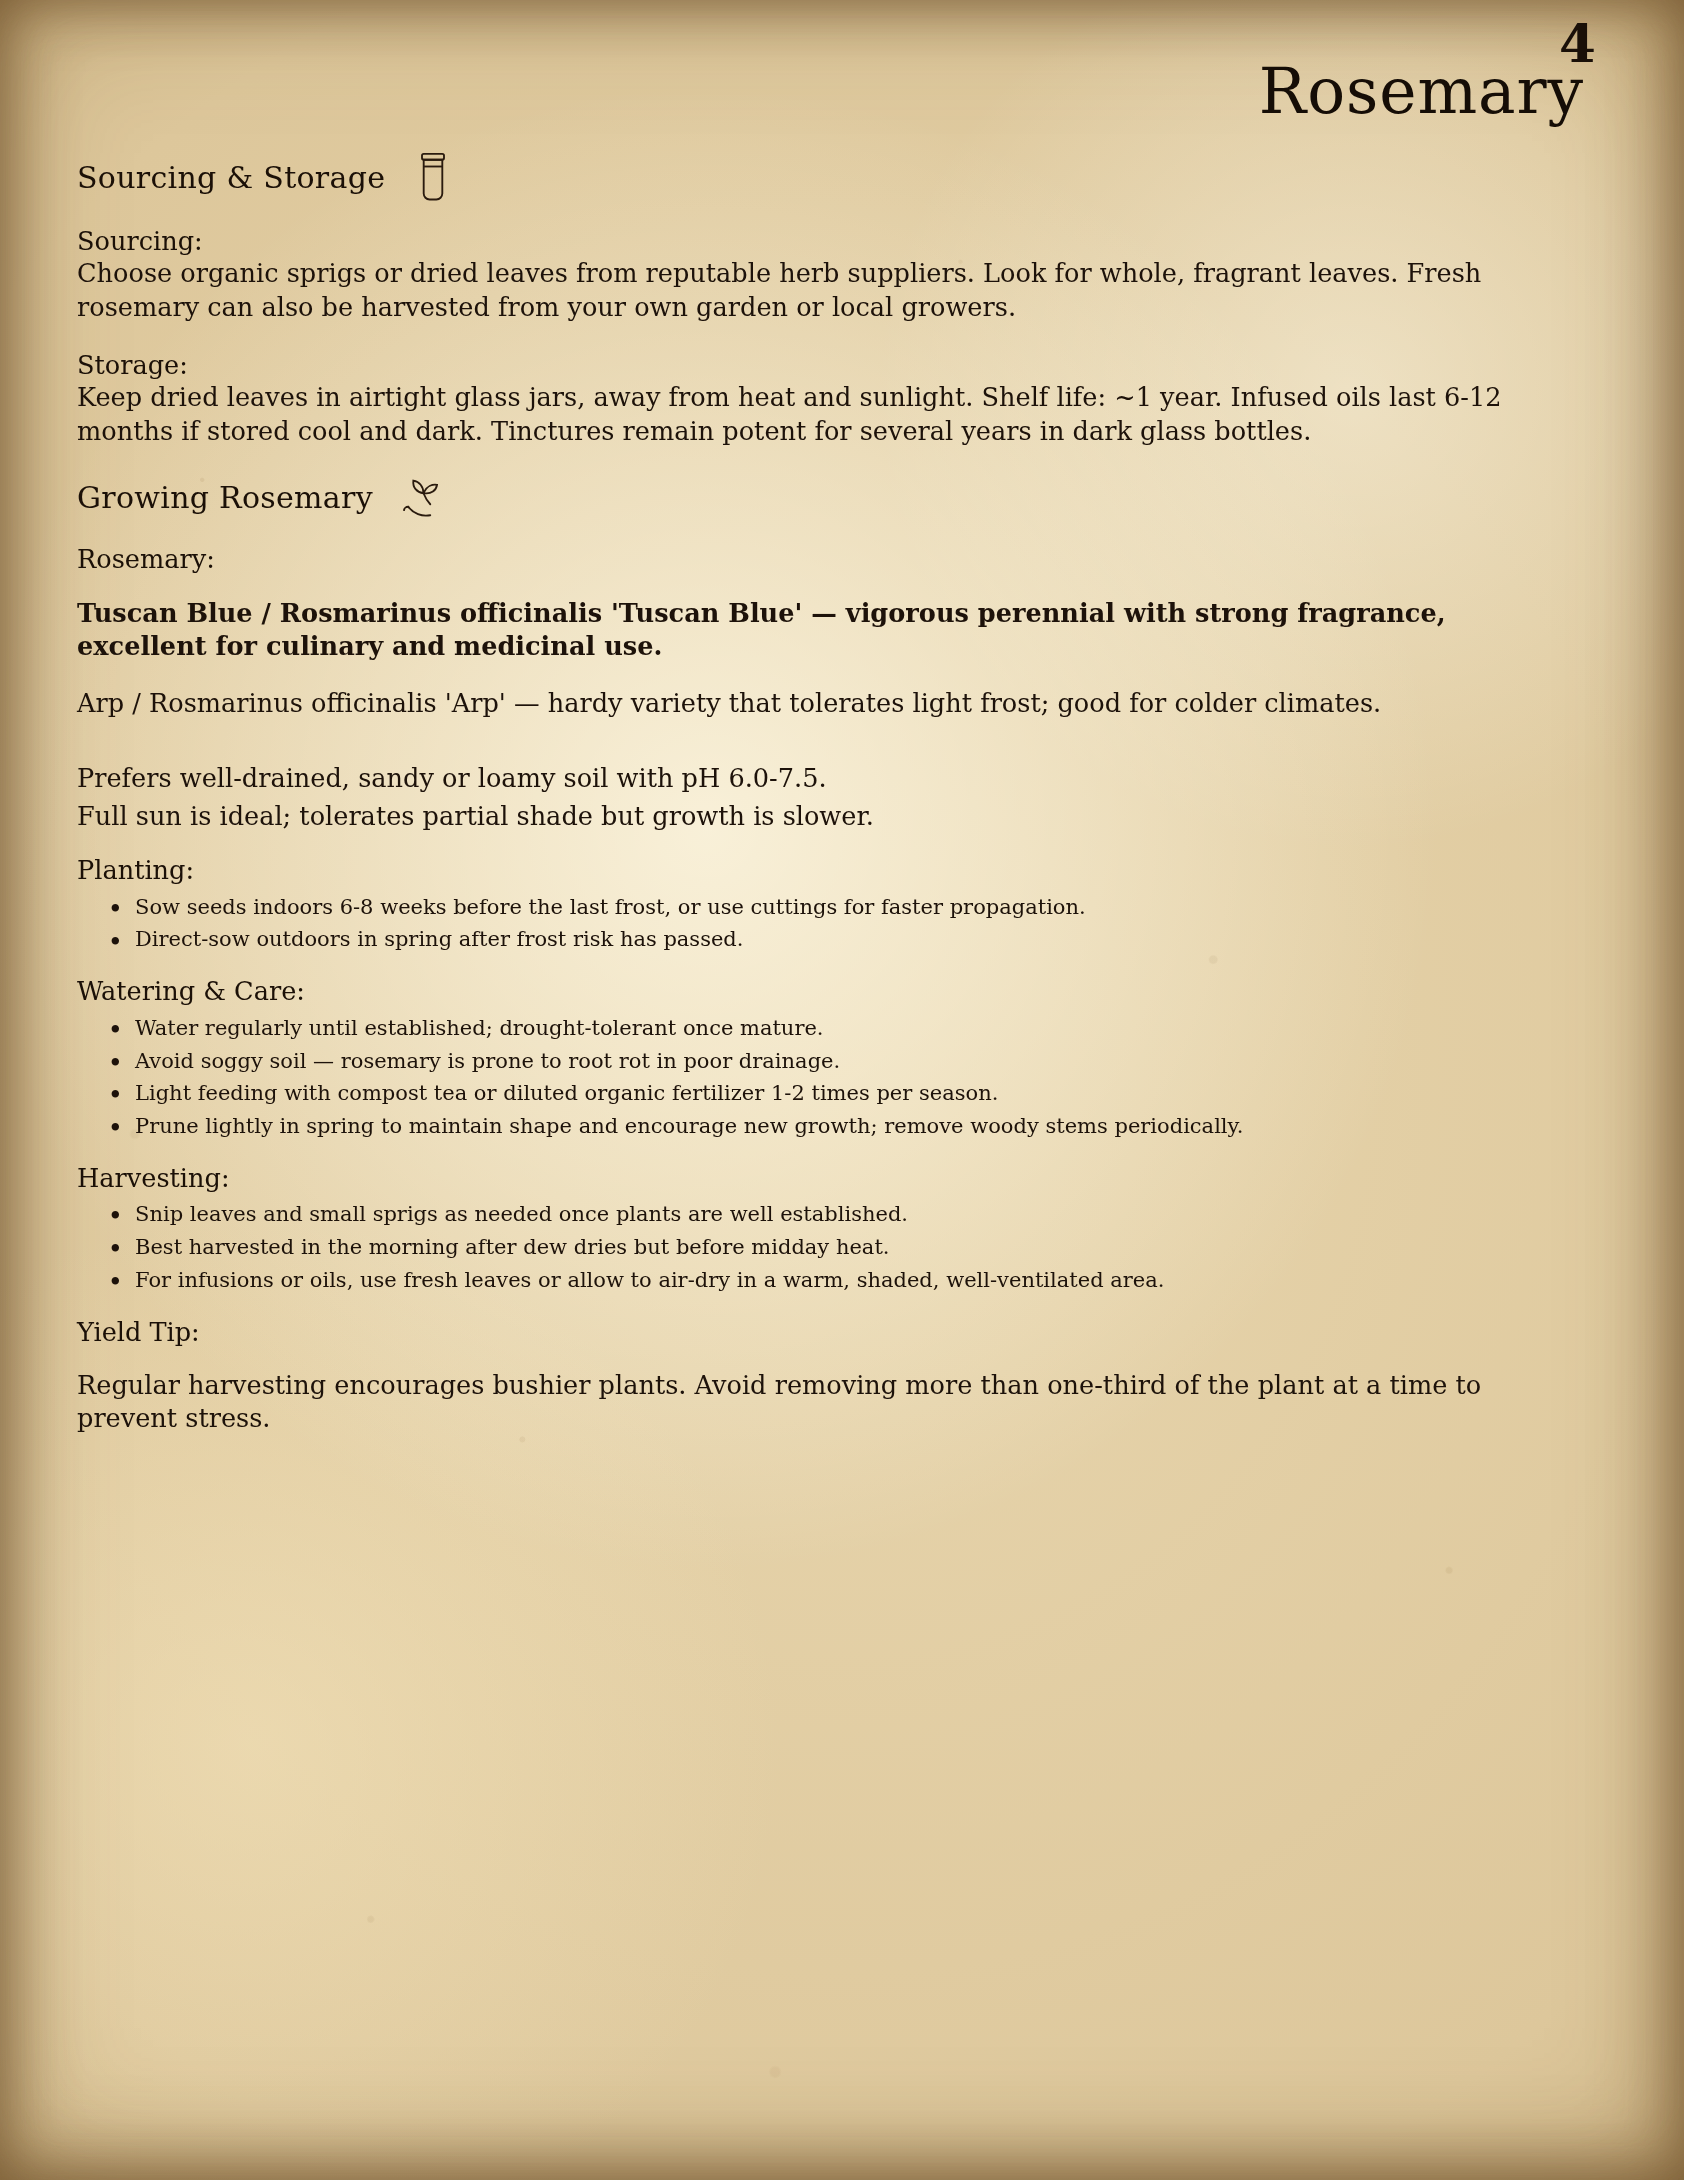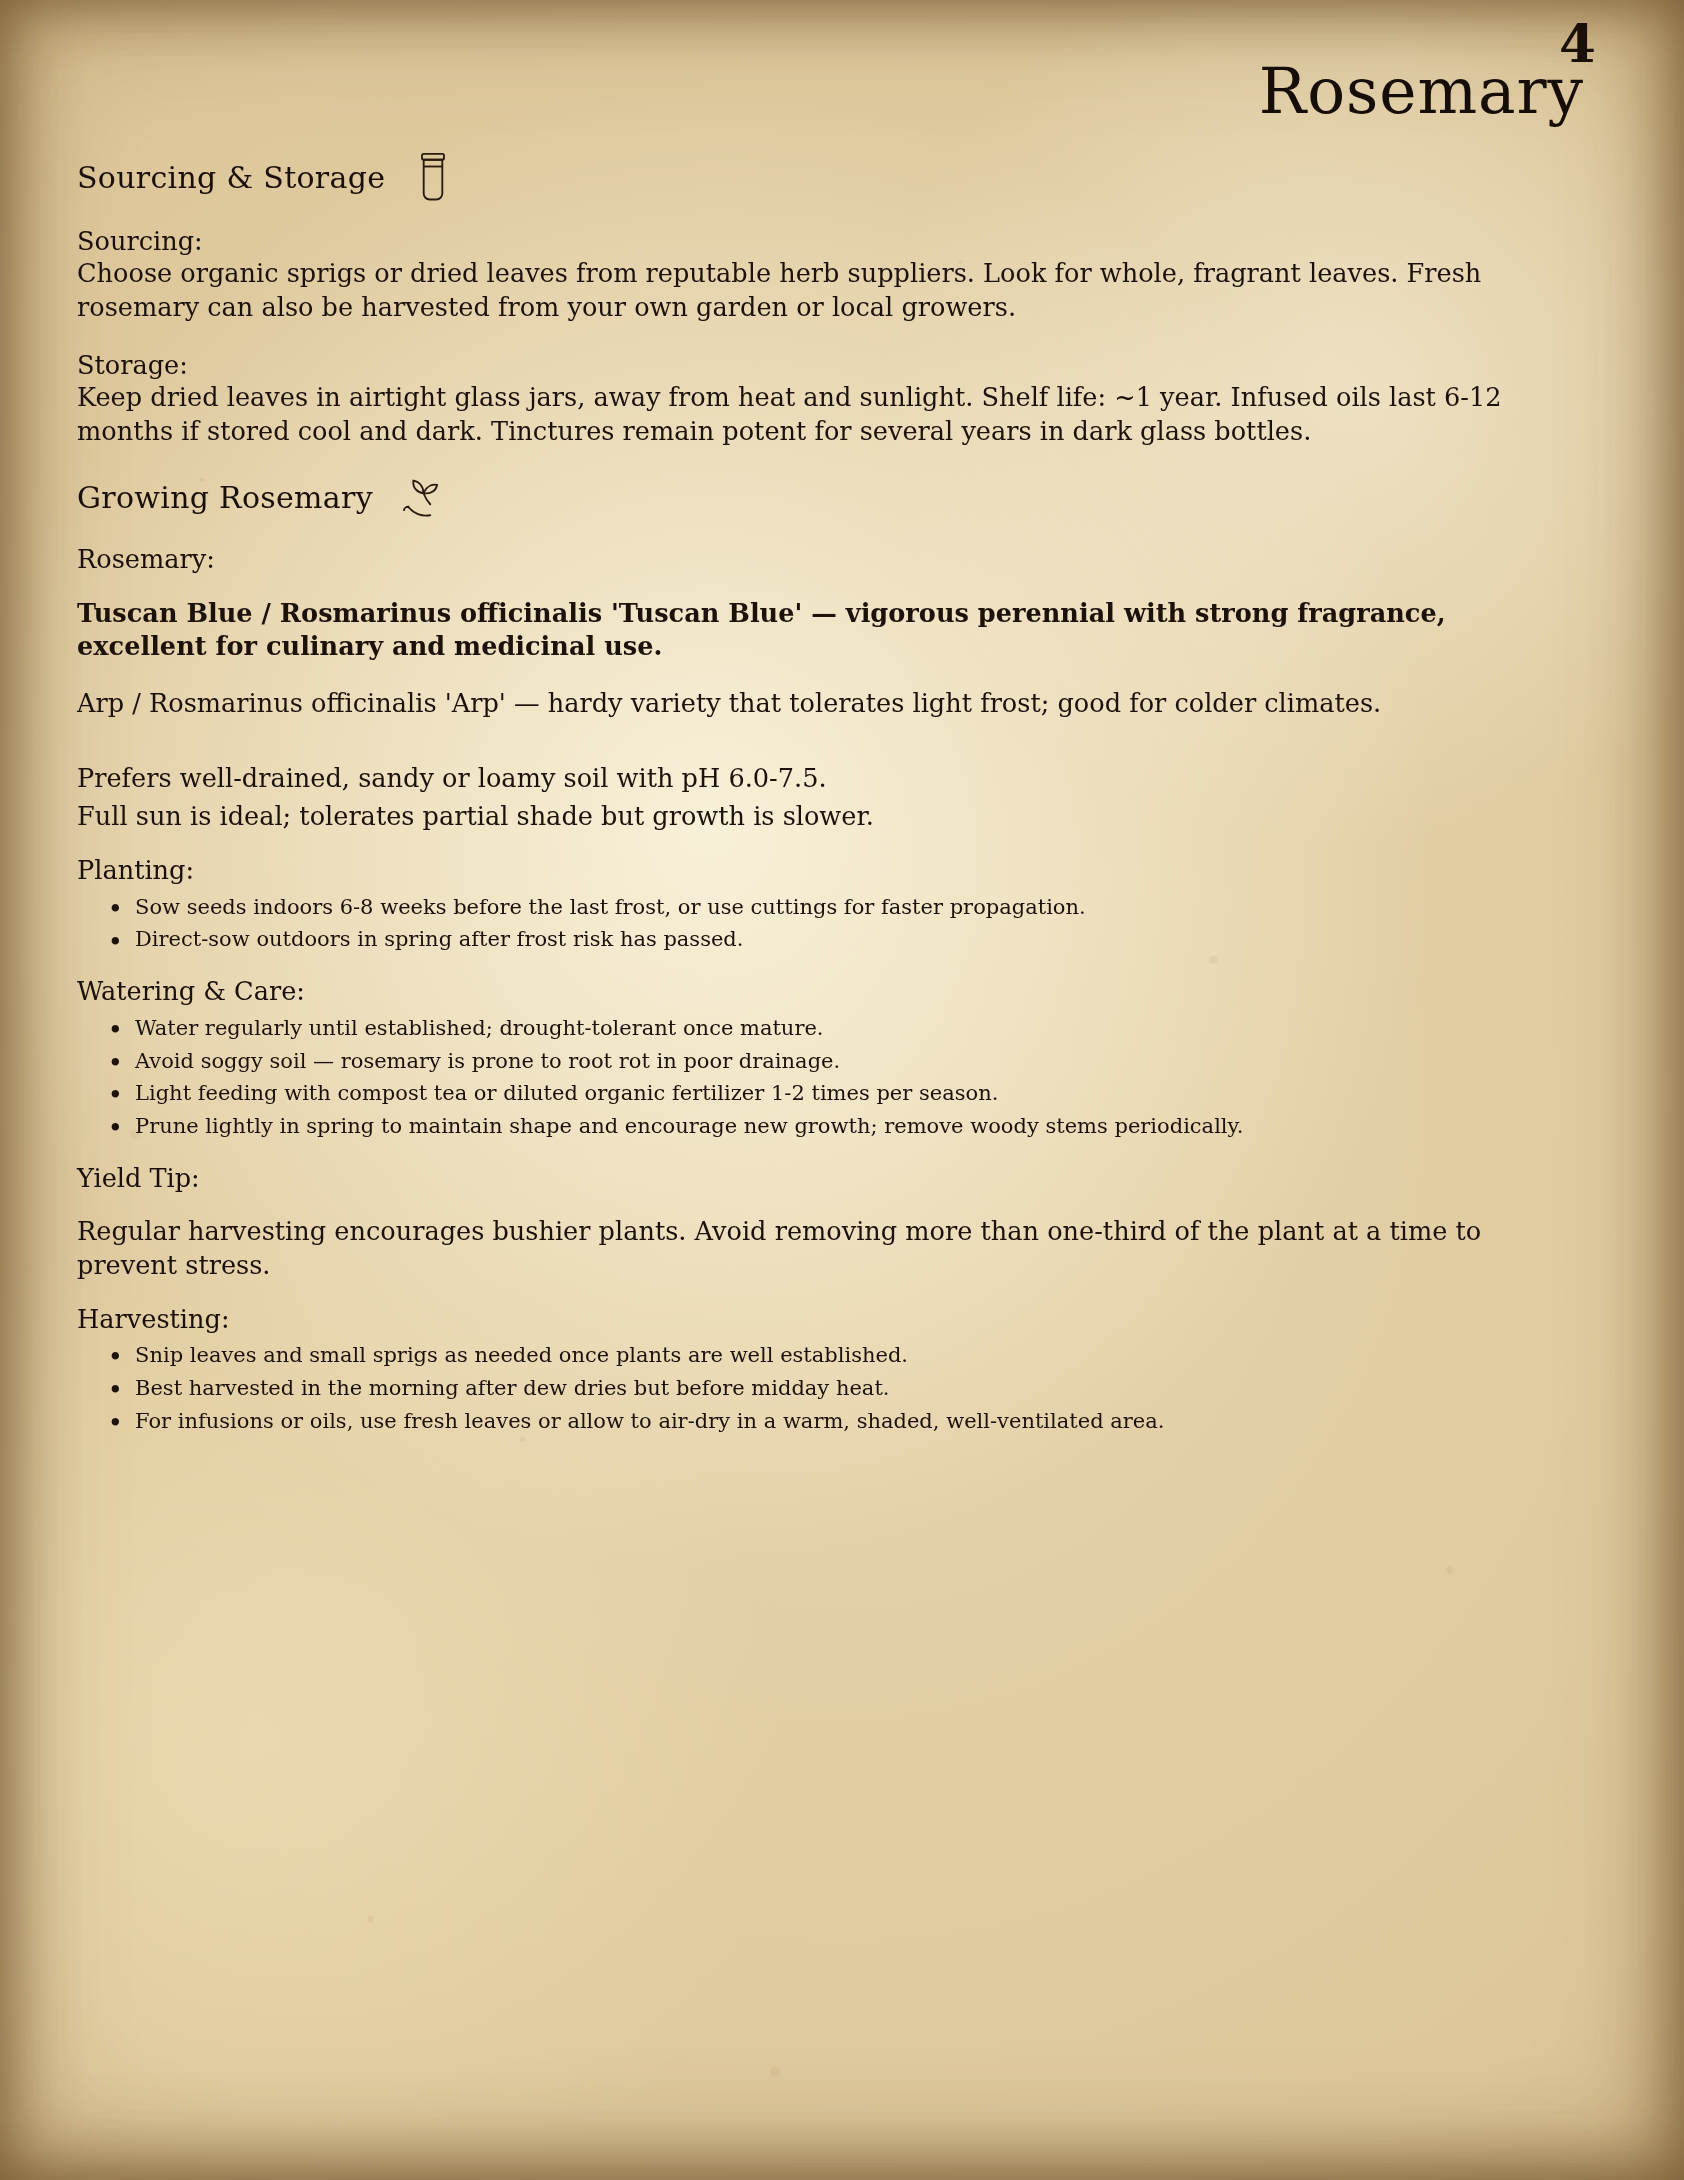--- a/index.html
+++ b/index.html
@@ -216,29 +216,29 @@
       <div class="sub-label">Watering &amp; Care:</div>
       <ul class="bullets">
         <li>Water regularly until established; drought-tolerant once mature.</li>
         <li>Avoid soggy soil — rosemary is prone to root rot in poor drainage.</li>
         <li>Light feeding with compost tea or diluted organic fertilizer 1-2 times per season.</li>
         <li>Prune lightly in spring to maintain shape and encourage new growth; remove woody stems periodically.</li>
       </ul>
     </div>
 
     <div class="blk">
-      <div class="sub-label">Yield Tip:</div>
-      <div class="gap-lg"></div>
-      <p class="body">Regular harvesting encourages bushier plants. Avoid removing more than one-third of the plant at a time to prevent stress.</p>
-    </div>
-
-    <div class="blk">
       <div class="sub-label">Harvesting:</div>
       <ul class="bullets">
         <li>Snip leaves and small sprigs as needed once plants are well established.</li>
         <li>Best harvested in the morning after dew dries but before midday heat.</li>
         <li>For infusions or oils, use fresh leaves or allow to air-dry in a warm, shaded, well-ventilated area.</li>
       </ul>
     </div>
 
+    <div class="blk">
+      <div class="sub-label">Yield Tip:</div>
+      <div class="gap-lg"></div>
+      <p class="body">Regular harvesting encourages bushier plants. Avoid removing more than one-third of the plant at a time to prevent stress.</p>
+    </div>
+
   </div>
 </div>
 
 
 </body></html>

